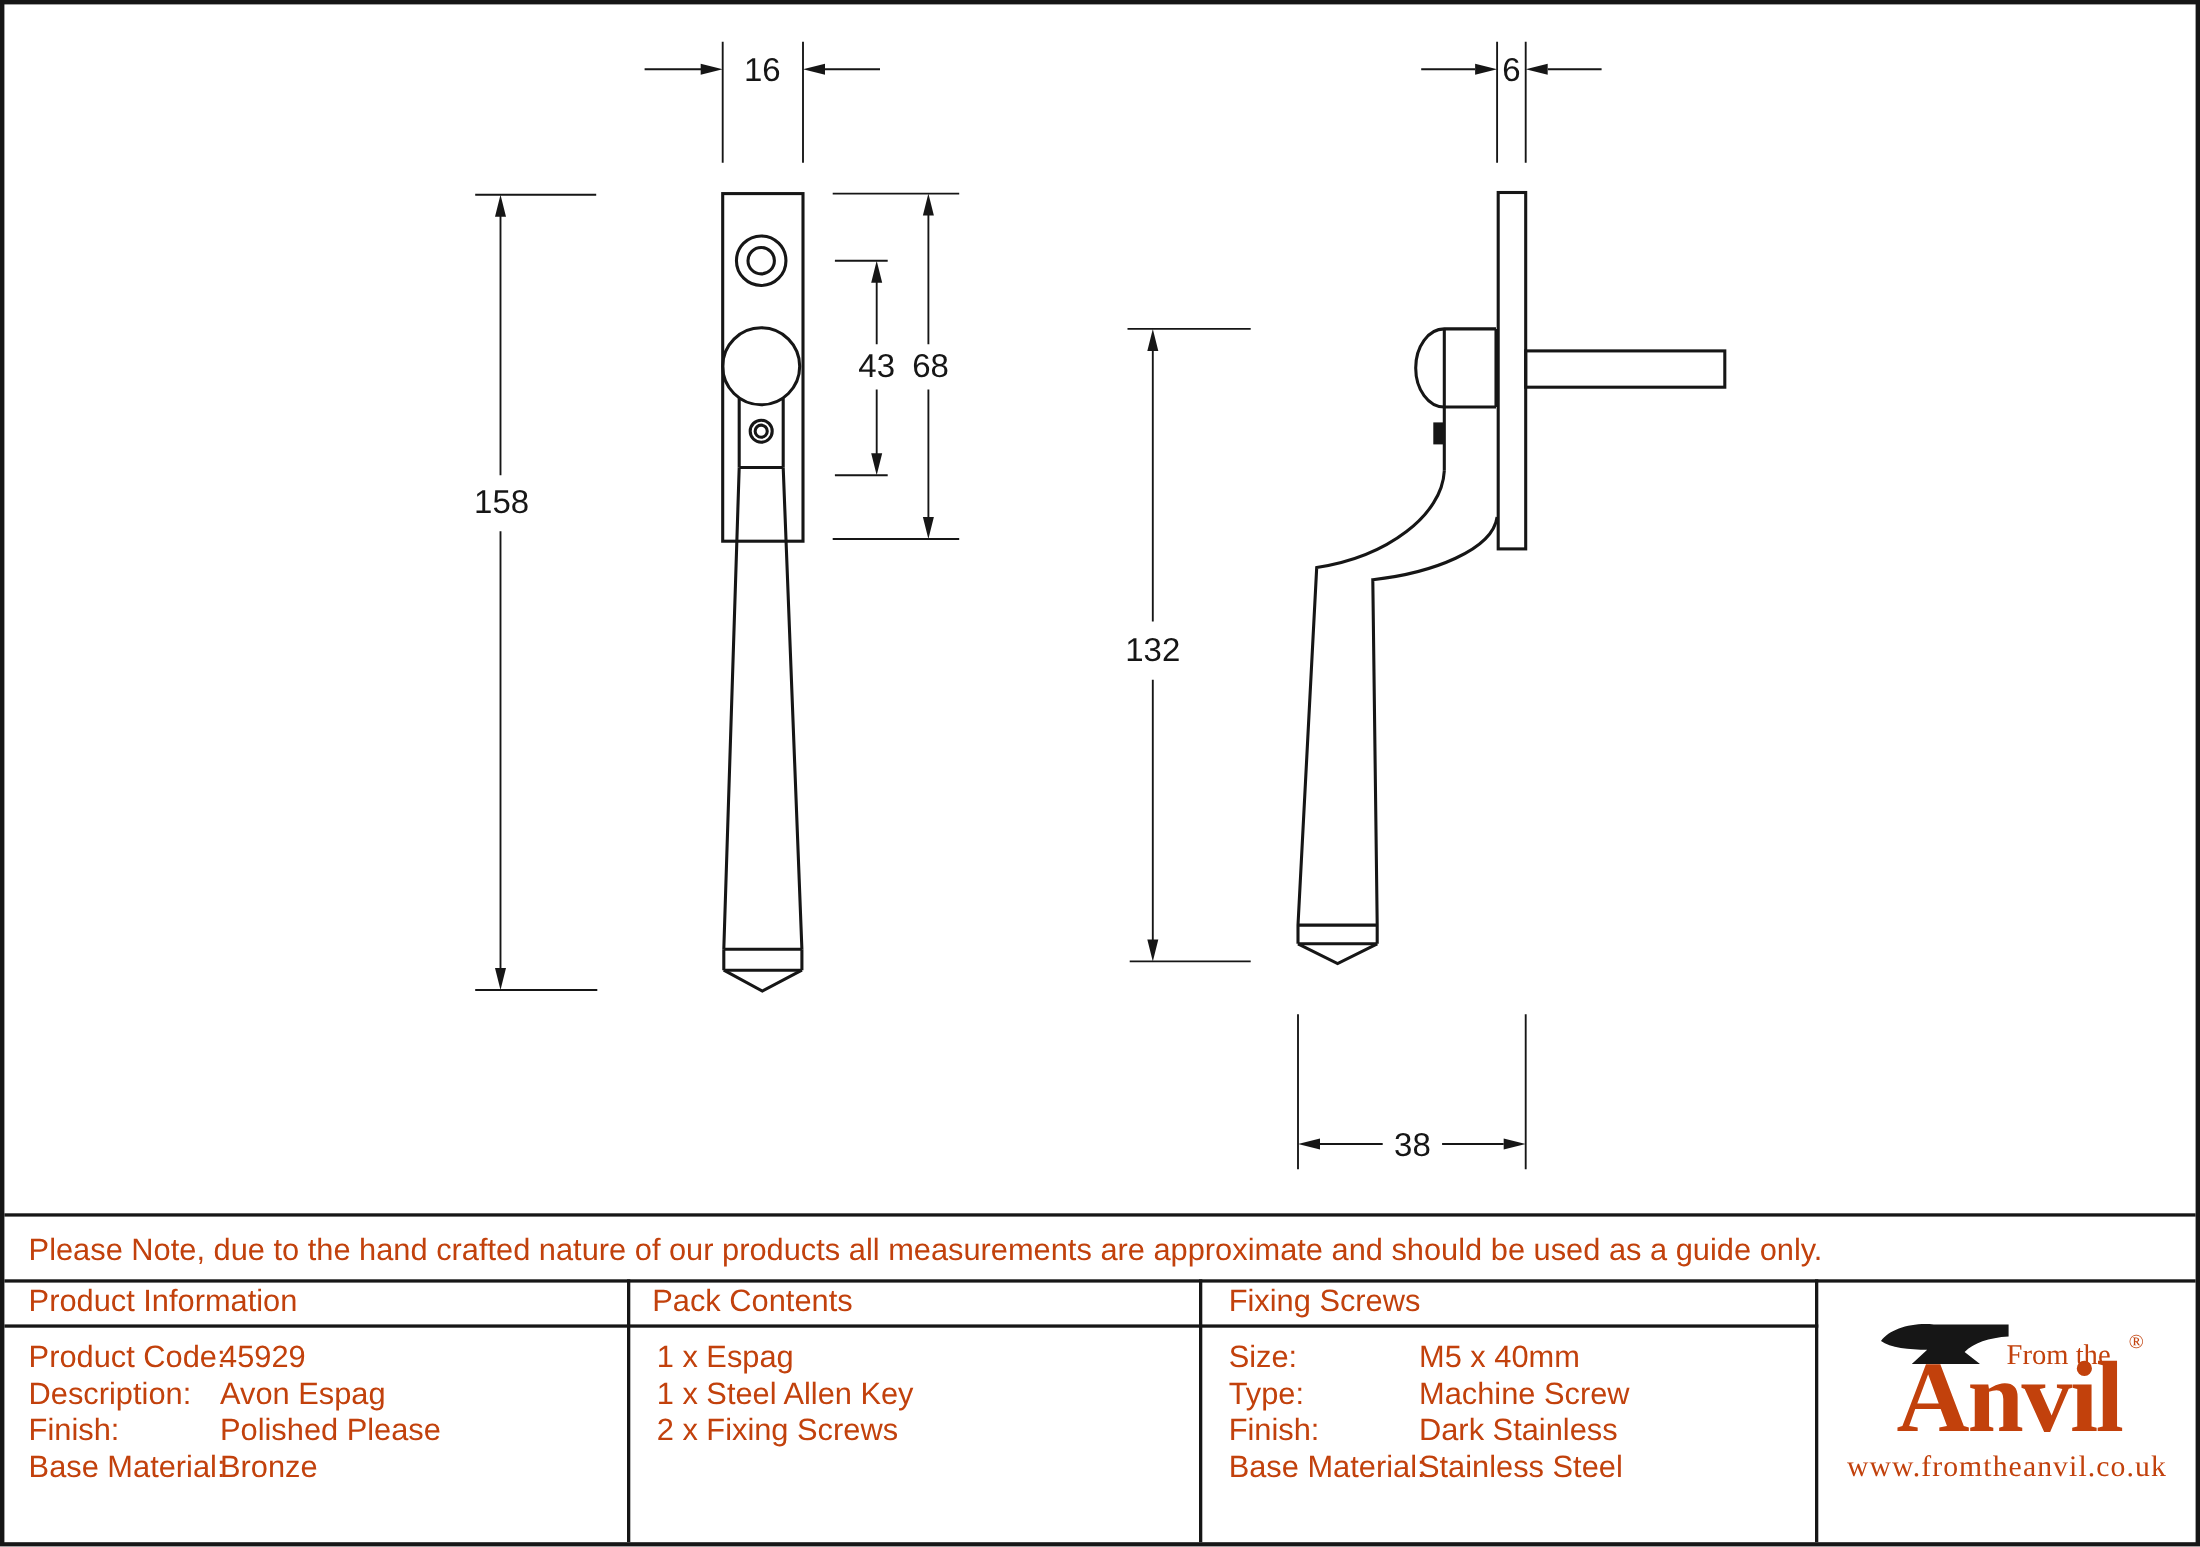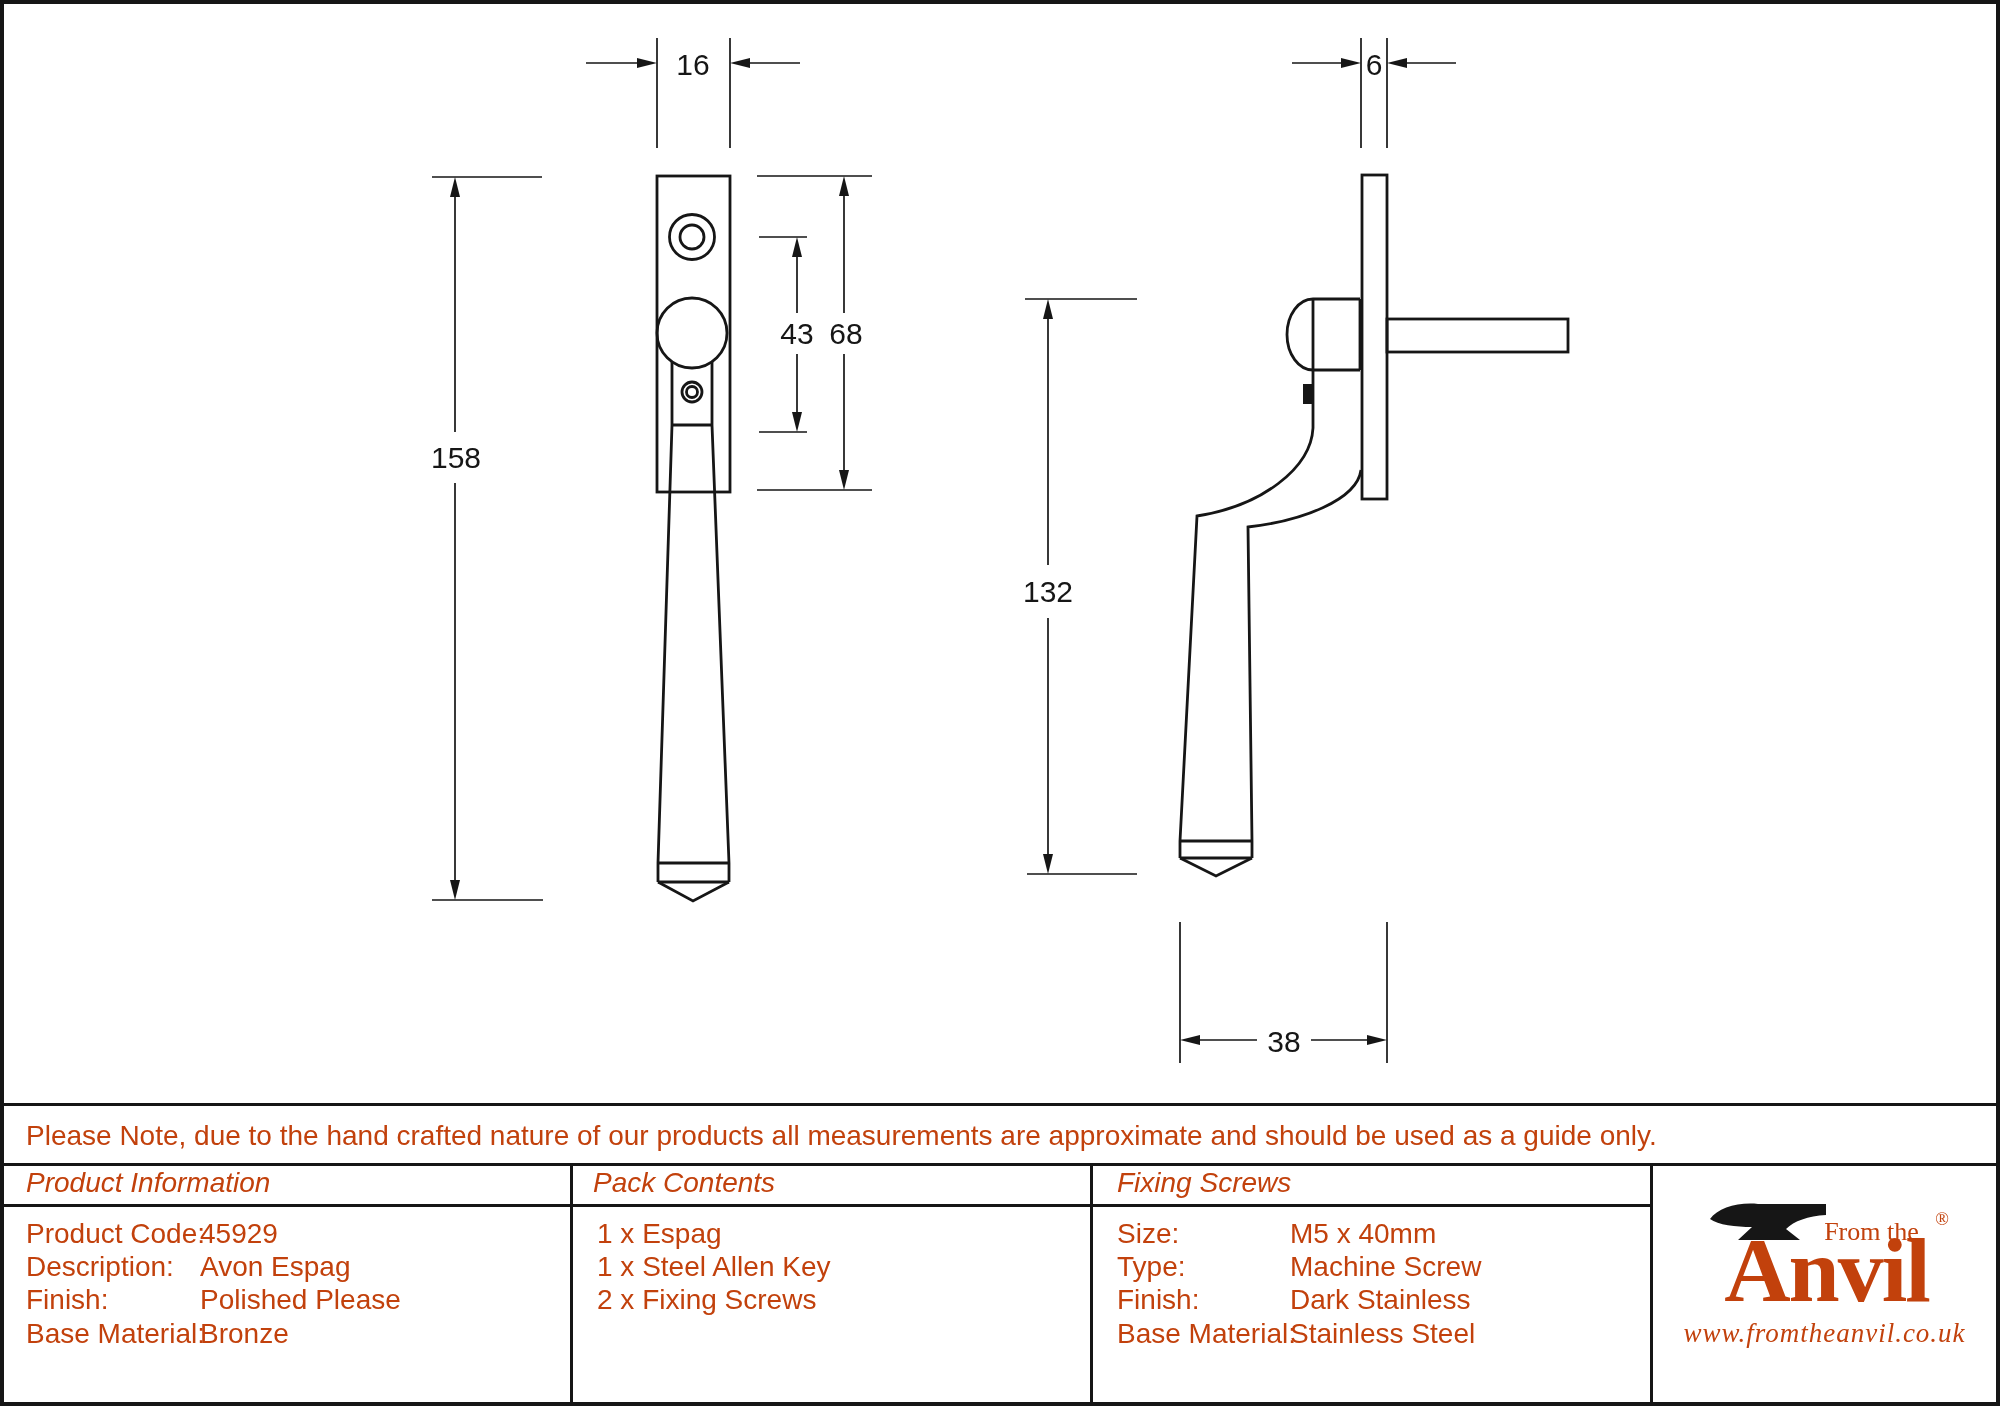--- a/index.html
+++ b/index.html
@@ -23,21 +23,21 @@
     text-anchor:middle;
     dominant-baseline:central;
   }
   .hline,.vline{position:absolute;background:#161616;}
   .note-text{
     position:absolute;left:26px;top:1119px;height:34px;line-height:34px;
     font-size:28px;white-space:nowrap;
   }
   .cell-header{
     position:absolute;top:1166px;height:34px;line-height:34px;
-    font-size:28px;white-space:nowrap;font-style:italic;
+    font-size:28px;white-space:nowrap;
   }
   .cell-text{
     position:absolute;height:34px;line-height:34px;
     font-size:28px;white-space:nowrap;
   }
   
   .r0{top:1217px;} .r1{top:1250px;} .r2{top:1283px;} .r3{top:1317px;}
   
   .c1l{left:26px;} .c1v{left:200px;}
   .c2{left:597px;}
@@ -64,21 +64,20 @@
   }
   .logo-reg{
     position:absolute;right:-12px;top:-4px;
     font-size:18px;line-height:18px;font-weight:normal;letter-spacing:0;
   }
   .anvil-icon{
     position:absolute;left:-4px;top:-14px;
   }
   .logo-url{
     font-family:"Liberation Serif",serif;
-    font-style:italic;
     font-size:27px;line-height:30px;
     margin-top:2px;
     letter-spacing:1px;
   }
 </style>
 </head>
 <body>
 
 <div class="page">
 

